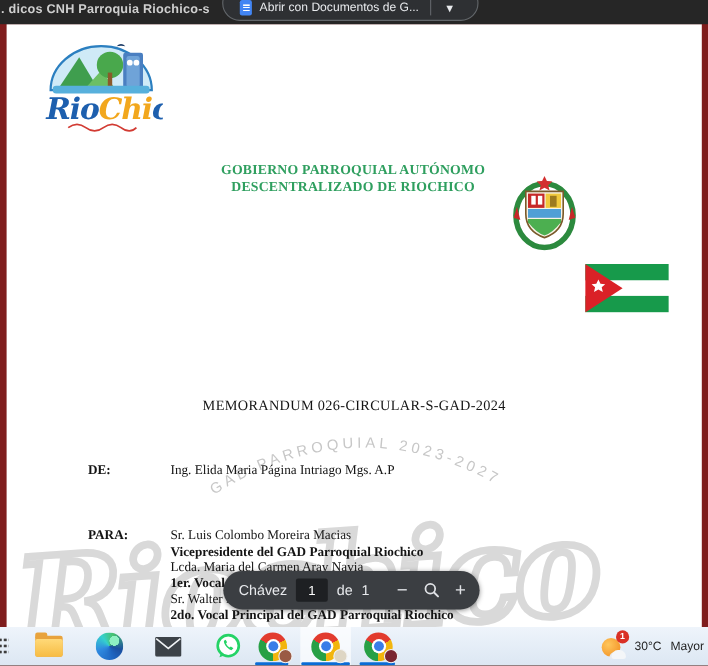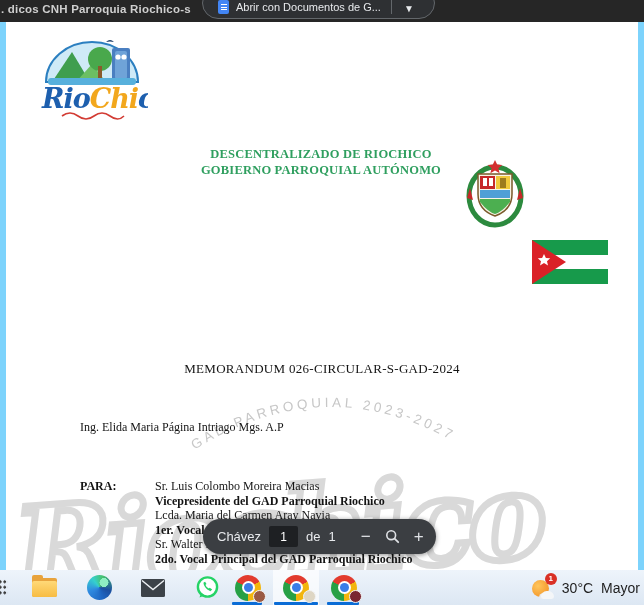--- a/index.html
+++ b/index.html
@@ -1,18 +1,18 @@
 <!DOCTYPE html>
 <html><head>
 <meta charset="utf-8">
 <style>
   * { margin:0; padding:0; box-sizing:border-box; }
   html,body { width:644px; height:605px; }
   body { font-family:"Liberation Sans", sans-serif; background:#1f1f1f; }
-  #screen { position:relative; width:644px; height:605px; overflow:hidden; background:#7dd3fc; }
+  #screen { position:relative; width:644px; height:605px; overflow:hidden; background:#7f1d1d; }
 
   
   .topbar { position:absolute; left:0; top:0; width:644px; height:22px; background:#262626; z-index:10; }
   .topbar-title { position:absolute; left:1px; top:3px; font-size:11.5px; font-weight:bold; color:#cfcfcf; white-space:nowrap; letter-spacing:.2px; }
   .openwith-pill { position:absolute; left:202px; top:-13px; width:233px; height:32px; background:#2e3033; border:1px solid #63676b; border-radius:17px; display:flex; align-items:flex-end; padding:0 0 3px 15px; cursor:pointer; }
   .openwith-main { display:flex; align-items:center; gap:7px; height:16px; }
   .docs-ico { width:11px; height:14px; background:#4285f4; border-radius:2px; position:relative; }
   .docs-ico::after { content:""; position:absolute; left:2.5px; top:4px; width:6px; height:6px;
      background:repeating-linear-gradient(#fff 0 1px, transparent 1px 2.6px); }
   .openwith-label { font-size:11px; color:#e8eaed; white-space:nowrap; }
@@ -65,21 +65,21 @@
   .chrome-ico { width:26px; height:26px; border-radius:50%; position:relative;
      background:conic-gradient(from -60deg, #e23b2e 0 120deg, #f2b50d 120deg 240deg, #27a045 240deg 360deg); }
   .chrome-ico::before { content:""; position:absolute; left:6.5px; top:6.5px; width:13px; height:13px; background:#fff; border-radius:50%; }
   .chrome-ico::after { content:""; position:absolute; left:8.5px; top:8.5px; width:9px; height:9px; background:#3a7de8; border-radius:50%; }
   .avatar { position:absolute; right:3px; bottom:2px; width:13px; height:13px; border-radius:50%; border:1px solid #f2f2f2; z-index:2; }
   .weather { position:absolute; right:4px; top:0; height:35px; display:flex; align-items:center; gap:8px; cursor:pointer; }
   .weather-ico { position:relative; width:22px; height:22px; }
   .sun { position:absolute; left:0; top:3px; width:17px; height:17px; border-radius:50%; background:radial-gradient(circle at 35% 35%, #ffc65c, #f08a1d); }
   .cloud { position:absolute; right:0; bottom:0; width:13px; height:8px; background:#f4f6f8; border-radius:7px 7px 3px 3px; box-shadow:-3px 1px 0 -1px #e8ebef; }
   .badge { position:absolute; right:-3px; top:-4px; width:12px; height:12px; border-radius:50%; background:#d93025; color:#fff; font-size:8px; font-weight:bold; display:flex; align-items:center; justify-content:center; }
-  .weather-text { font-size:14px; color:#1e1e1e; white-space:nowrap;text-align:center; }
+  .weather-text { font-size:11px; color:#1e1e1e; white-space:nowrap;text-align:center; }
 </style>
 </head>
 <body>
 
 <div id="screen">
 
   <div class="topbar">
     <span class="topbar-title">. dicos CNH Parroquia Riochico-s</span>
     <div class="openwith-pill">
       <div class="openwith-main">
@@ -121,22 +121,22 @@
         <rect x="12" y="44" width="88" height="7" fill="#57b0dc" rx="3"></rect>
         <path d="M70,8 q4,-4 8,0 q-4,-1 -8,0" fill="#1b3b66"></path>
         <text x="6" y="74" font-family="DejaVu Serif, serif" font-style="italic" font-weight="bold" font-size="27" letter-spacing="-1">
           <tspan fill="#1d5fae">Rio</tspan><tspan fill="#f2a71d">Chi</tspan><tspan fill="#1d5fae">co</tspan>
         </text>
         <path d="M26,82 q8,-6 16,0 t16,0 t16,0 t14,0" fill="none" stroke="#d23b33" stroke-width="1.6"></path>
       </svg>
     </div>
 
     <div class="org-name z1" style="color:#2f9f5f">
+      <div>GOBIERNO PARROQUIAL AUTÓNOMO</div>
       <div>DESCENTRALIZADO DE RIOCHICO</div>
-      <div>GOBIERNO PARROQUIAL AUTÓNOMO</div>
     </div>
 
     <div class="crest-wrap z1">
       <svg viewBox="0 0 58 70" width="58" height="70">
         <ellipse cx="29" cy="38" rx="26" ry="29" fill="none" stroke="#2c8a3e" stroke-width="5"></ellipse>
         <path d="M4,30 l-3,10 6,2 Z" fill="#c62828"></path>
           <path d="M54,30 l3,10 -6,2 Z" fill="#c62828"></path>
         <path d="M29,2 l2.2,4.6 5,.4 -3.8,3.3 1.2,4.9 -4.6,-2.6 -4.6,2.6 1.2,-4.9 -3.8,-3.3 5,-.4 Z" fill="#d32f2f"></path>
         <path d="M12,16 h34 v20 q0,16 -17,22 q-17,-6 -17,-22 Z" fill="#f7f3e6" stroke="#7a5a2a" stroke-width="1.5"></path>
         <rect x="14" y="18" width="15" height="13" fill="#c62828"></rect>
@@ -155,20 +155,21 @@
         <rect x="0" y="15" width="76" height="14" fill="#ffffff"></rect>
         <rect x="0" y="29" width="76" height="15" fill="#179a4b"></rect>
         <path d="M0,0 L34,22 L0,44 Z" fill="#da2127"></path>
         <path d="M12,14 l1.9,3.9 4.3,.4 -3.2,2.9 1,4.2 -4,-2.3 -4,2.3 1,-4.2 -3.2,-2.9 4.3,-.4 Z" fill="#ffffff"></path>
       </svg>
     </div>
 
     <div class="memo-title z1">MEMORANDUM 026-CIRCULAR-S-GAD-2024</div>
 
     <div class="field-row from-block z1">
+      <div class="field-label">DE:</div>
       <div>
         <div>Ing. Elida Maria Página Intriago Mgs. A.P</div>
       </div>
     </div>
 
     <div class="field-row to-block z1">
       <div class="field-label">PARA:</div>
       <div>
         <div>Sr. Luis Colombo Moreira Macias</div>
         <div class="bold">Vicepresidente del GAD Parroquial Riochico</div>

